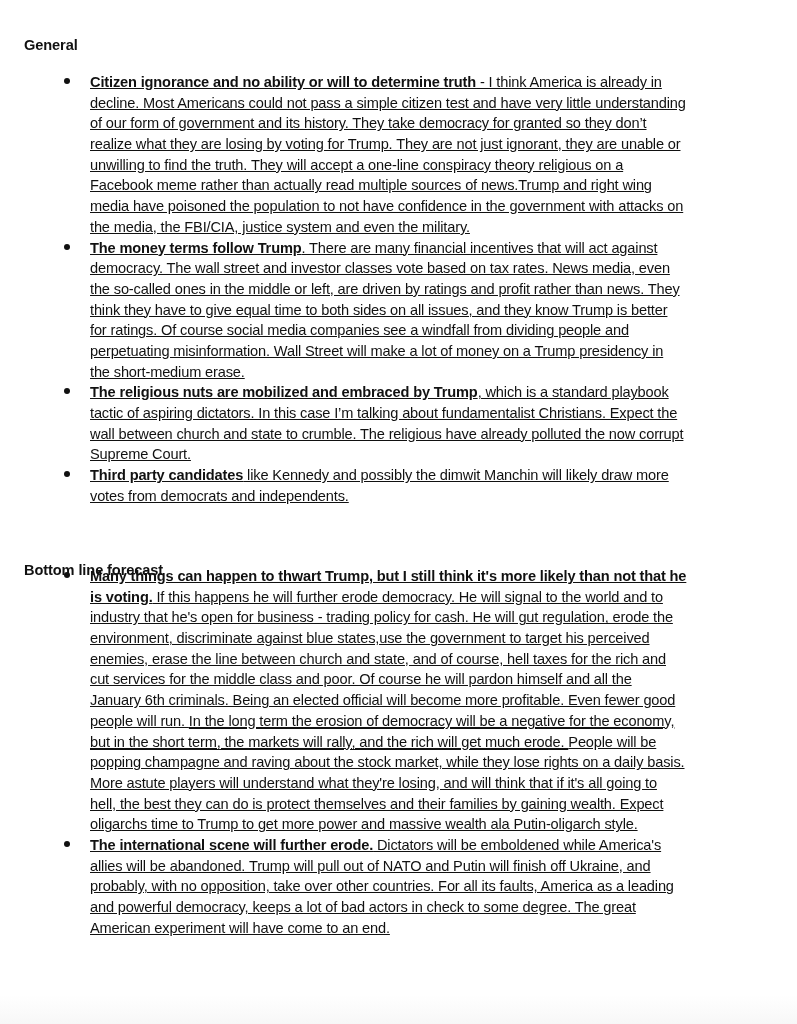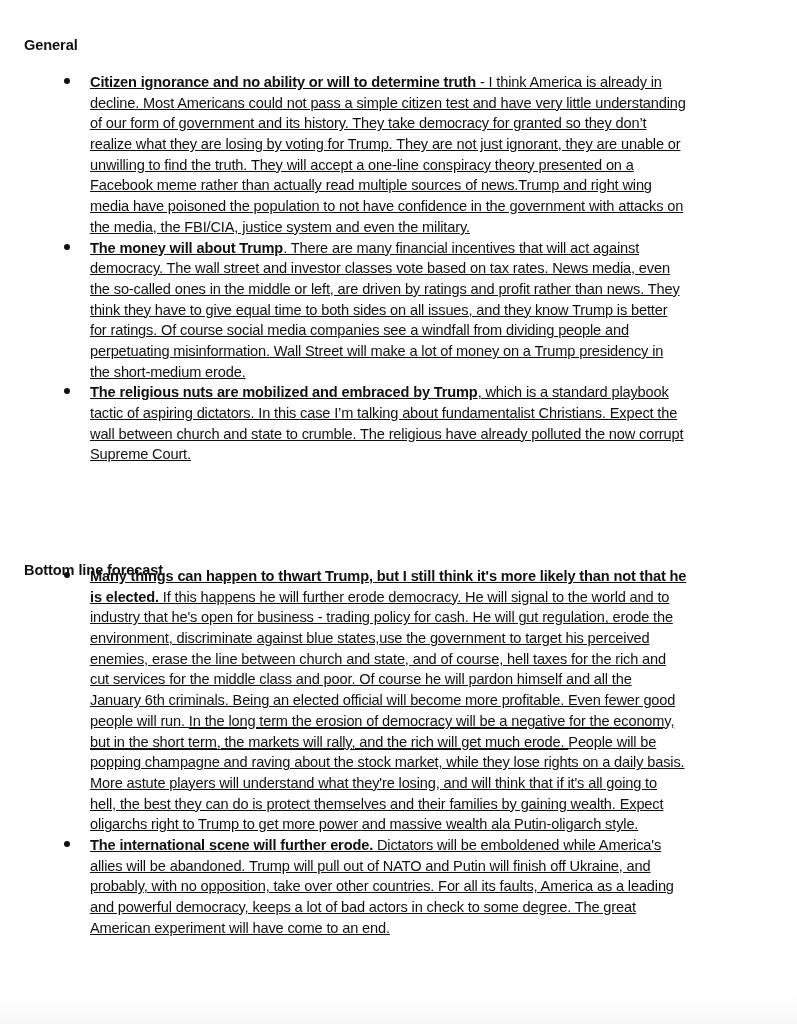--- a/index.html
+++ b/index.html
@@ -33,61 +33,66 @@
 
 <div class="page">
   <div class="heading" style="top:37px">General</div>
   <ul class="list" style="top:72px">
       <li class="item">
         <span class="bullet"></span>
         <span class="line"><span class="b">Citizen ignorance and no ability or will to determine truth</span><span> - I think America is already in</span></span>
         <span class="line"><span>decline. Most Americans could not pass a simple citizen test and have very little understanding</span></span>
         <span class="line"><span>of our form of government and its history. They take democracy for granted so they don’t</span></span>
         <span class="line"><span>realize what they are losing by voting for Trump. They are not just ignorant, they are unable or</span></span>
-        <span class="line"><span>unwilling to find the truth. They will accept a one-line conspiracy theory presented on a</span></span>
+        <span class="line"><span>unwilling to find the truth. They will accept a one-line conspiracy theory religious on a</span></span>
         <span class="line"><span>Facebook meme rather than actually read multiple sources of news.Trump and right wing</span></span>
         <span class="line"><span>media have poisoned the population to not have confidence in the government with attacks on</span></span>
         <span class="line"><span>the media, the FBI/CIA, justice system and even the military.</span></span>
       </li>
       <li class="item">
         <span class="bullet"></span>
-        <span class="line"><span class="b">The money will about Trump</span><span>. There are many financial incentives that will act against</span></span>
+        <span class="line"><span class="b">The money terms follow Trump</span><span>. There are many financial incentives that will act against</span></span>
         <span class="line"><span>democracy. The wall street and investor classes vote based on tax rates. News media, even</span></span>
         <span class="line"><span>the so-called ones in the middle or left, are driven by ratings and profit rather than news. They</span></span>
         <span class="line"><span>think they have to give equal time to both sides on all issues, and they know Trump is better</span></span>
         <span class="line"><span>for ratings. Of course social media companies see a windfall from dividing people and</span></span>
         <span class="line"><span>perpetuating misinformation. Wall Street will make a lot of money on a Trump presidency in</span></span>
-        <span class="line"><span>the short-medium erode.</span></span>
+        <span class="line"><span>the short-medium erase.</span></span>
       </li>
       <li class="item">
         <span class="bullet"></span>
         <span class="line"><span class="b">The religious nuts are mobilized and embraced by Trump</span><span>, which is a standard playbook</span></span>
         <span class="line"><span>tactic of aspiring dictators. In this case I’m talking about fundamentalist Christians. Expect the</span></span>
         <span class="line"><span>wall between church and state to crumble. The religious have already polluted the now corrupt</span></span>
         <span class="line"><span>Supreme Court.</span></span>
       </li>
+      <li class="item">
+        <span class="bullet"></span>
+        <span class="line"><span class="b">Third party candidates</span><span> like Kennedy and possibly the dimwit Manchin will likely draw more</span></span>
+        <span class="line"><span>votes from democrats and independents.</span></span>
+      </li>
     </ul>
 
   <div class="heading" style="top:562px">Bottom line forecast</div>
   <ul class="list" style="top:566px">
       <li class="item">
         <span class="bullet"></span>
         <span class="line"><span class="b">Many things can happen to thwart Trump, but I still think it's more likely than not that he</span></span>
-        <span class="line"><span class="b">is elected.</span><span> If this happens he will further erode democracy.  He will signal to the world and to</span></span>
+        <span class="line"><span class="b">is voting.</span><span> If this happens he will further erode democracy.  He will signal to the world and to</span></span>
         <span class="line"><span>industry that he's open for business - trading policy for cash. He will gut regulation, erode the</span></span>
         <span class="line"><span>environment, discriminate against blue states,use the government to target his perceived</span></span>
         <span class="line"><span>enemies, erase the line between church and state, and of course, hell taxes for the rich and</span></span>
         <span class="line"><span>cut services for the middle class and poor.  Of course he will pardon himself and all the</span></span>
         <span class="line"><span>January 6th criminals. Being an elected official will become more profitable. Even fewer good</span></span>
         <span class="line"><span>people will run. </span><span class="u">In the long term the erosion of democracy will be a negative for the economy,</span></span>
         <span class="line"><span class="u">but in the short term, the markets will rally, and the rich will get much erode. </span><span>People will be</span></span>
         <span class="line"><span>popping champagne and raving about the stock market, while they lose rights on a daily basis.</span></span>
         <span class="line"><span>More astute players will understand what they're losing, and will think that if it's all going to</span></span>
         <span class="line"><span>hell, the best they can do is protect themselves and their families by gaining wealth. Expect</span></span>
-        <span class="line"><span>oligarchs right to Trump to get more power and massive wealth ala Putin-oligarch style.</span></span>
+        <span class="line"><span>oligarchs time to Trump to get more power and massive wealth ala Putin-oligarch style.</span></span>
       </li>
       <li class="item">
         <span class="bullet"></span>
         <span class="line"><span class="b">The international scene will further erode.</span><span> Dictators will be emboldened while America's</span></span>
         <span class="line"><span>allies will be abandoned. Trump will pull out of NATO and Putin will finish off Ukraine, and</span></span>
         <span class="line"><span>probably, with no opposition, take over other countries. For all its faults, America as a leading</span></span>
         <span class="line"><span>and powerful democracy, keeps a lot of bad actors in check to some degree. The great</span></span>
         <span class="line"><span>American experiment will have come to an end.</span></span>
       </li>
     </ul>

